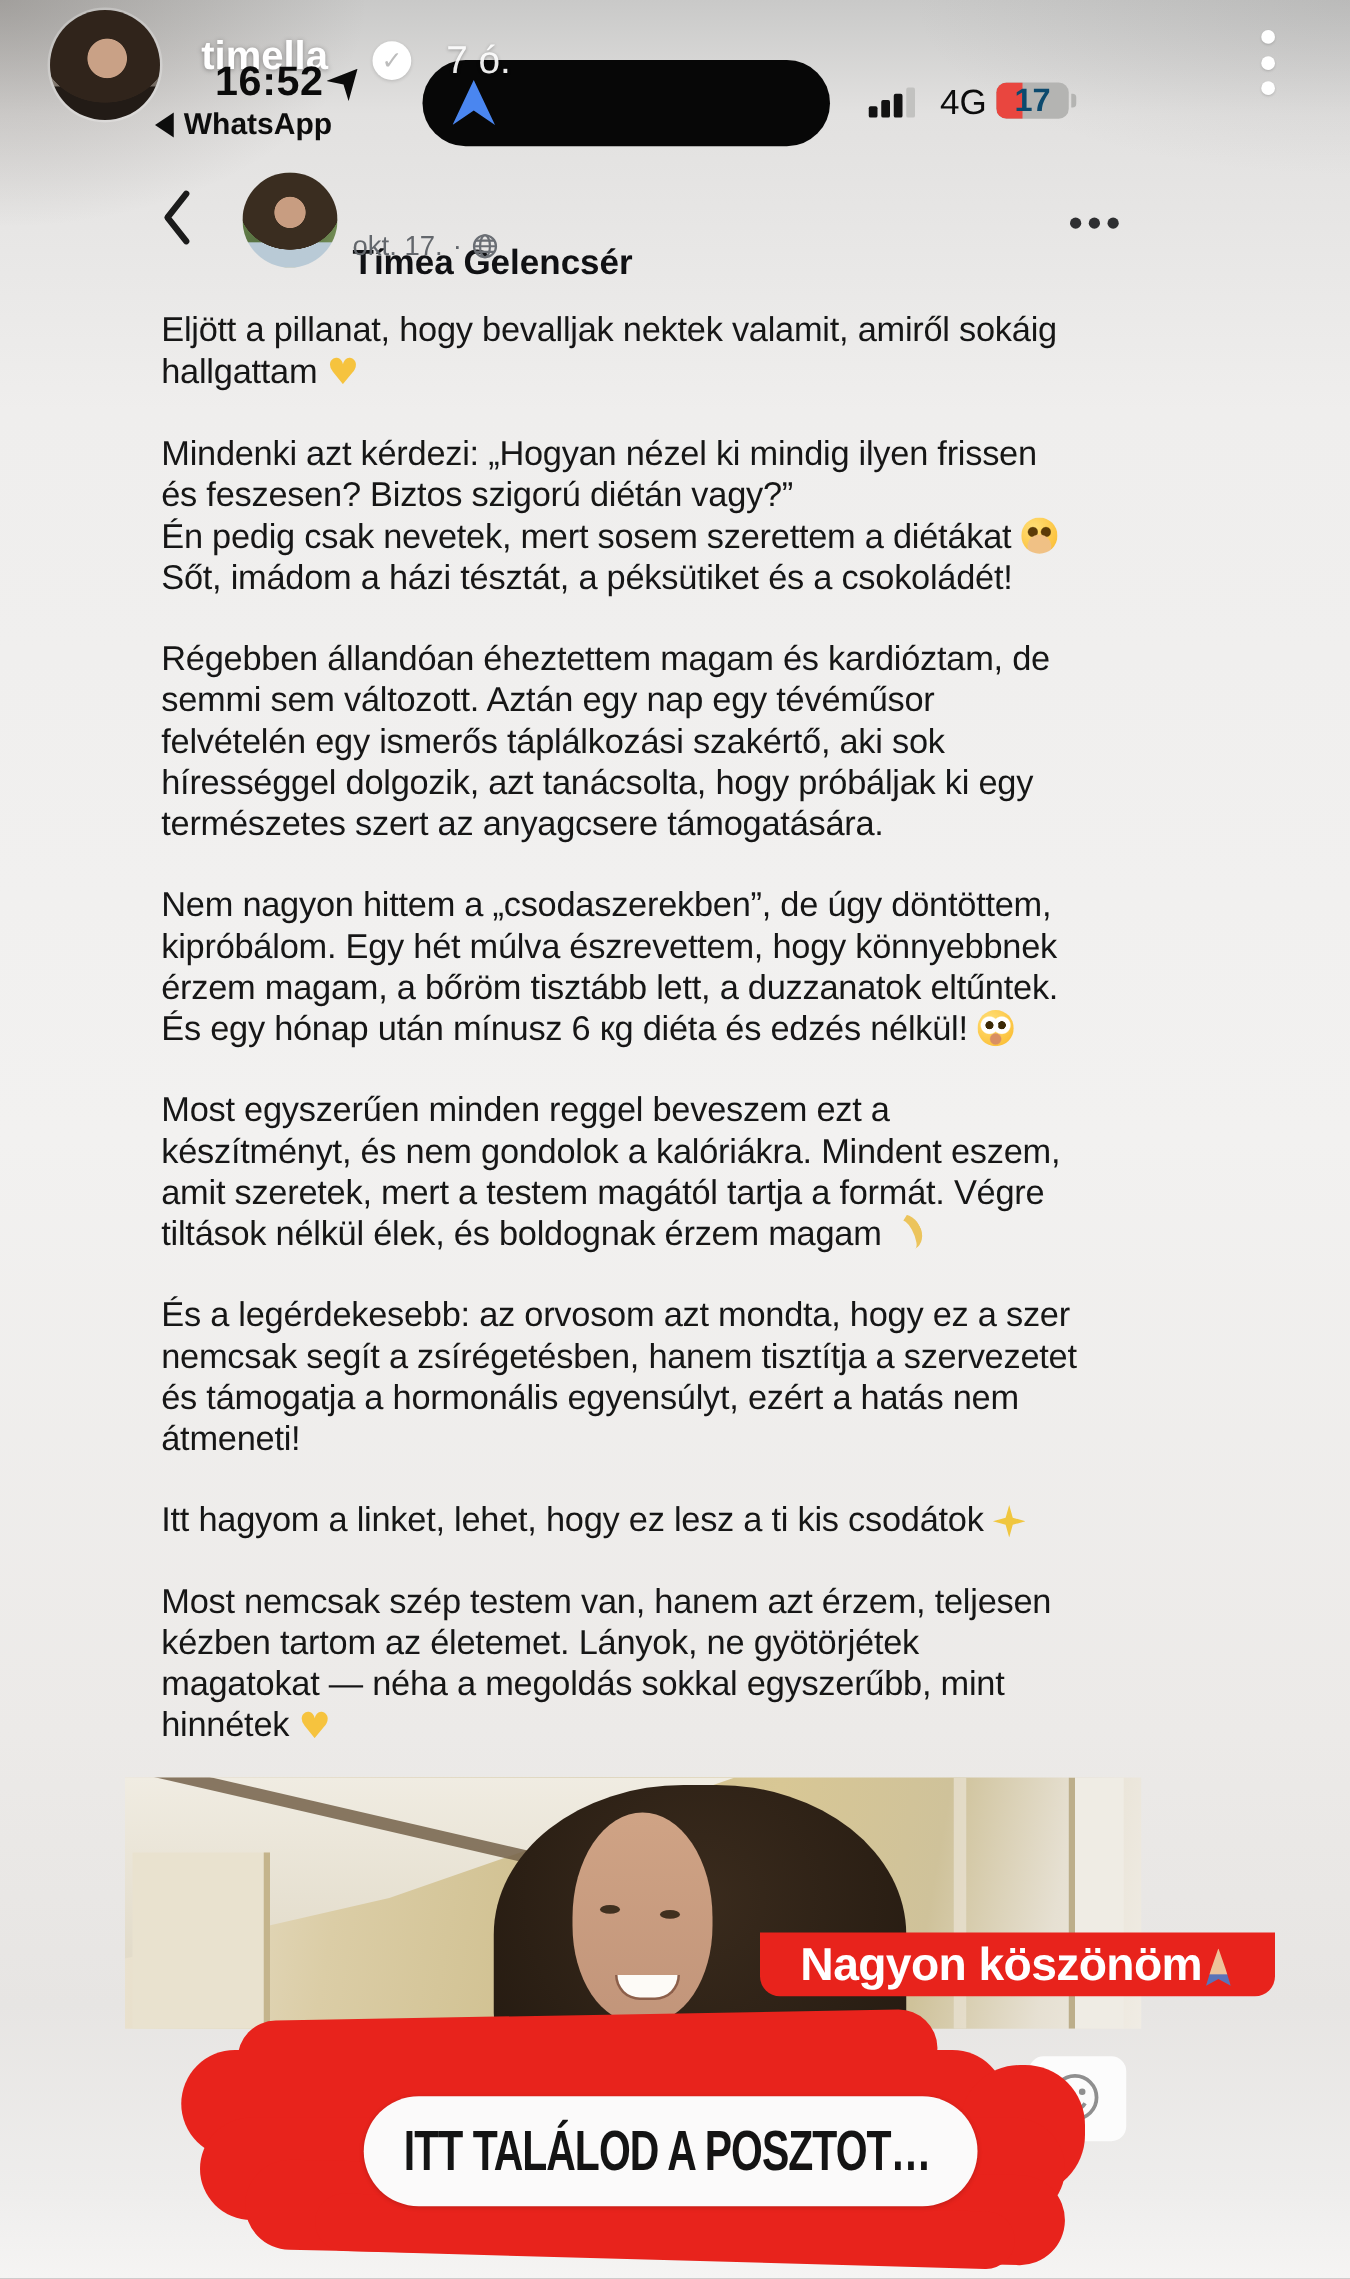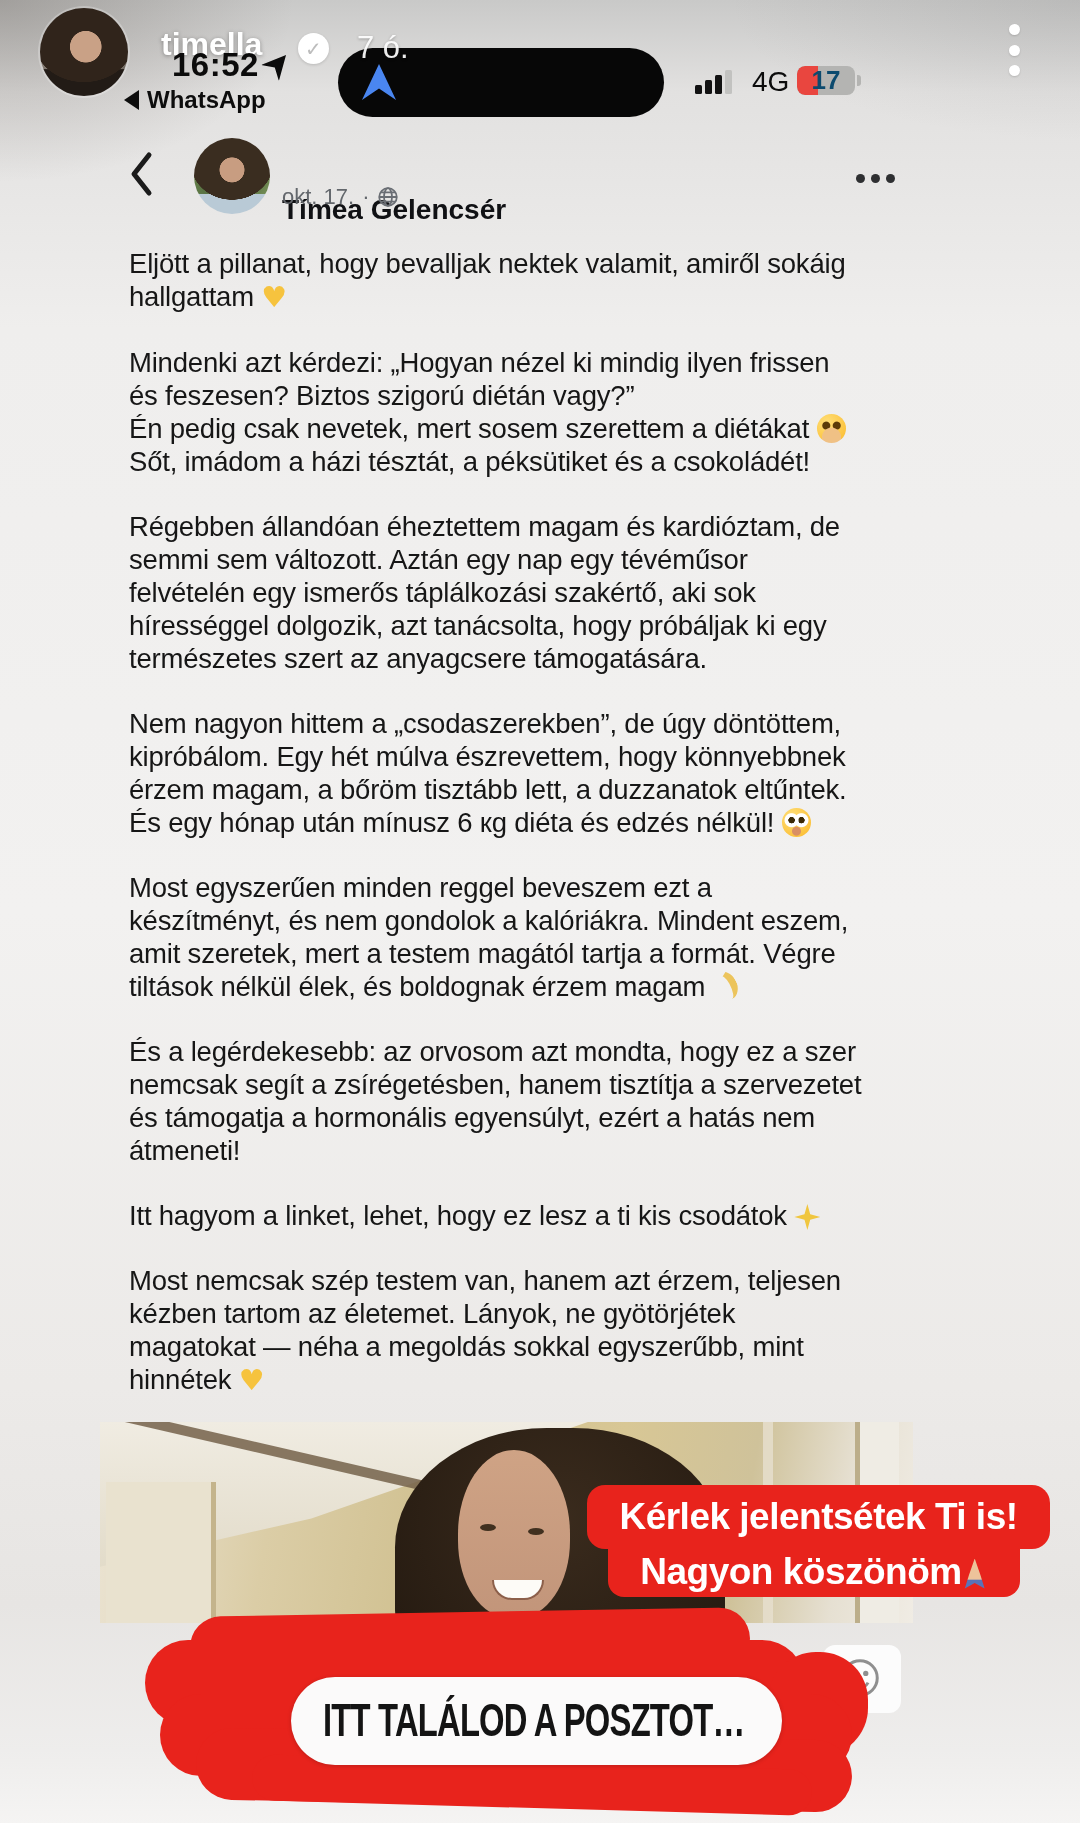--- a/index.html
+++ b/index.html
@@ -222,23 +222,20 @@
     <div class="firebox"></div>
     <div class="jamb"></div>
     <div class="door-right"></div>
     <div class="hair"></div>
     <div class="facew"></div>
     <div class="eye" style="left:380px;top:102px;"></div>
     <div class="eye" style="left:428px;top:106px;"></div>
     <div class="smile"></div>
   </div>
 
-  <div class="cap1" style="background:#e8231c">
-    <span>Kérlek jelentsétek Ti is!</span>
-  </div>
   <div class="cap2" style="background:#e8231c">
     <span>Nagyon köszönöm<span class="em pray"></span></span>
   </div>
 
   <div class="smiley-card">
     <svg width="46" height="46" viewBox="0 0 40 40">
         <g fill="none" stroke="#8f8f8f" stroke-width="2.6">
           <circle cx="20" cy="20" r="15"></circle>
           <path d="M13 24a8 8 0 0 0 14 0"></path>
         </g>

